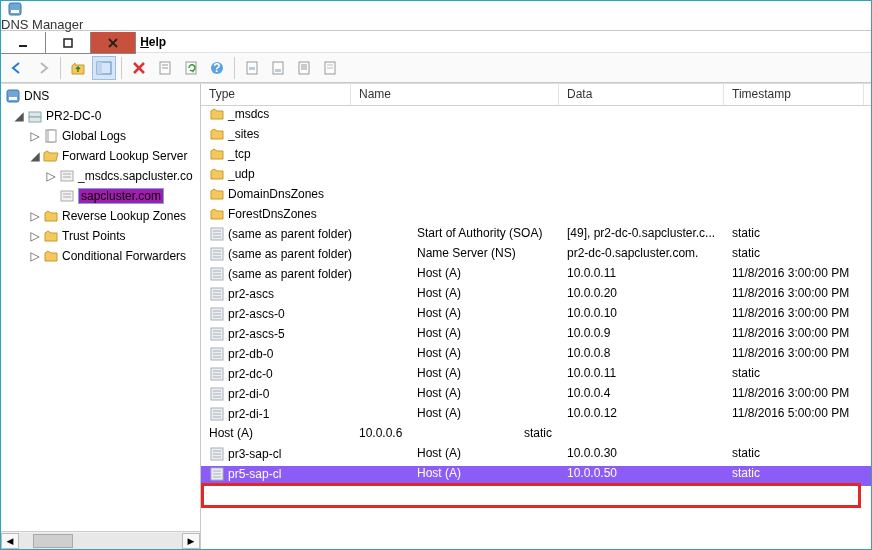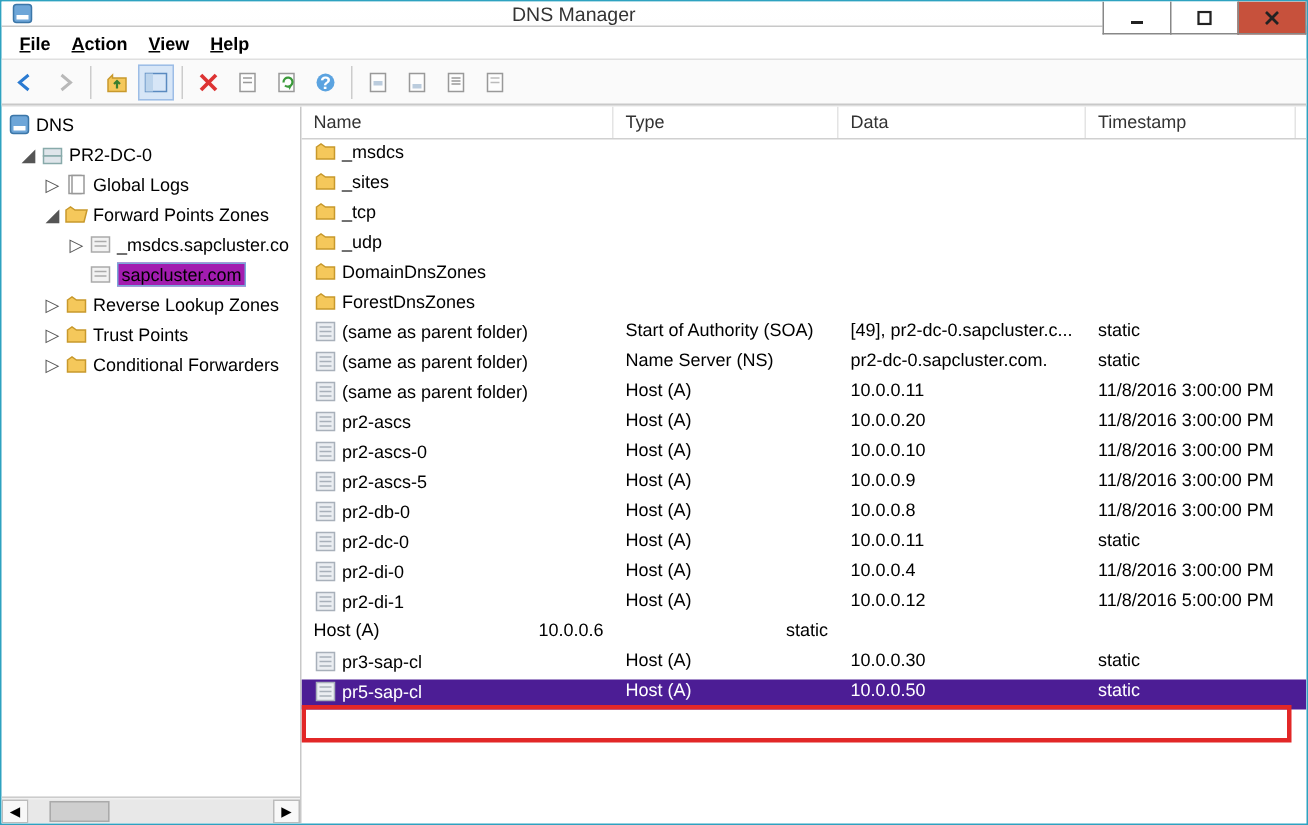--- a/index.html
+++ b/index.html
@@ -1,17 +1,17 @@
 <!DOCTYPE html>
 <html><head>
 <meta charset="utf-8">
 <style>
   * { box-sizing: border-box; margin: 0; padding: 0; font-family: "Segoe UI", Tahoma, sans-serif; font-size: 12px; }
   body { background: #fff; width: 872px; height: 550px; border: 1px solid #2ea2c0; display: flex; flex-direction: column; overflow: hidden; }
-  .titlebar { height: 17px; background: linear-gradient(#fff, #fefefe); border-bottom: 1px solid #c8c8c8; display: flex; align-items: flex-end; position: relative; }
+  .titlebar { height: 30px; background: linear-gradient(#fff, #fefefe); border-bottom: 1px solid #c8c8c8; display: flex; align-items: flex-start; position: relative; flex-direction: column; }
   .titlebar .icon { width: 16px; height: 16px; margin: 0 6px; }
   .titlebar .title { flex: 1; text-align: center; font-size: 13px; color: #333; }
   .winbtns { display: flex; height: 100%; }
   .winbtn { width: 46px; height: 22px; display: flex; align-items: center; justify-content: center; border: 1px solid #888; border-top:none; margin-left:-1px; background:#fff;}
   .winbtn.close { background: #c7513c; }
   .menubar { height: 22px; display: flex; align-items: center; padding: 0 6px; gap: 2px; border-bottom: 1px solid #e0e0e0; font-weight: bold; }
   .menuitem { padding: 2px 6px; }
   .menuitem u { text-decoration: underline; }
   .toolbar { height: 30px; display: flex; align-items: center; padding: 0 4px; gap: 2px; border-bottom: 1px solid #c8c8c8; background:#fafafa;}
   .tbtn { width: 24px; height: 24px; display: flex; align-items: center; justify-content: center; border: 1px solid transparent; }
@@ -32,21 +32,21 @@
   .listhead { display:flex; height:22px; border-bottom:1px solid #d0d0d0; background:#fff;}
   .colh { border-right:1px solid #e4e4e4; padding:3px 8px; color:#333;}
   .c-name{width:208px;} .c-type{width:150px;} .c-data{width:165px;} .c-ts{width:140px;}
   .listbody { flex:1; overflow:hidden; position:relative;}
   .row { display:flex; align-items:flex-start; height:20px; }
   .cell { padding:0 8px; overflow:hidden; white-space:nowrap; text-overflow:ellipsis;}
   .cell.name { width:208px; display:flex; align-items:center; gap:3px;}
   .cell.type { width:150px;}
   .cell.data { width:165px;}
   .cell.ts   { width:140px;}
-  .row.selected { background:#4c1d95; color:#fff;}
+  .row.selected { background:#8b5cf6; color:#fff;}
   .highlight-box { position:absolute; border:3px solid #e22727; pointer-events:none;}
   svg { display:block; }
 </style>
 </head>
 <body>
 
 <div class="titlebar">
   <span class="icon">
     <svg width="16" height="16">
         <rect x="2" y="2" width="12" height="12" rx="2" fill="#6ea6d8" stroke="#3b76a8"></rect>
@@ -195,21 +195,21 @@
           </span>
         <span>Global Logs</span>
       </div>
       <div class="treerow" style="padding-left:28px">
         <span class="expander">◢</span>
         <span class="tfico">
             <svg width="16" height="16">
               <path d="M1 5 L4 3 L7 5 L15 5 L13 13 L1 13 Z" fill="#f5c85b" stroke="#c8992c"></path>
             </svg>
           </span>
-        <span>Forward Points Zones</span>
+        <span>Forward Lookup Server</span>
       </div>
       <div class="treerow" style="padding-left:44px">
         <span class="expander">▷</span>
         <span class="tfico">
             <svg width="16" height="16">
               <rect x="2" y="3" width="12" height="10" fill="#f2f2f2" stroke="#aaa"></rect>
               <line x1="4" y1="6" x2="12" y2="6" stroke="#aaa"></line>
               <line x1="4" y1="9" x2="12" y2="9" stroke="#aaa"></line>
             </svg>
           </span>
@@ -258,22 +258,22 @@
       <div class="arrow">◀</div>
       <div class="track">
           <div class="thumb"></div>
         </div>
       <div class="arrow">▶</div>
     </div>
   </div>
 
   <div class="listpane">
     <div class="listhead">
+      <div class="colh c-type">Type</div>
       <div class="colh c-name">Name</div>
-      <div class="colh c-type">Type</div>
       <div class="colh c-data">Data</div>
       <div class="colh c-ts">Timestamp</div>
     </div>
     <div class="listbody" id="listbody">
         <div class="row">
     <div class="cell name">
             <span>
               <svg width="16" height="16">
                 <path d="M2 5 L5 3 L8 5 L14 5 L14 13 L2 13 Z" fill="#f5c85b" stroke="#c8992c"></path>
               </svg>

